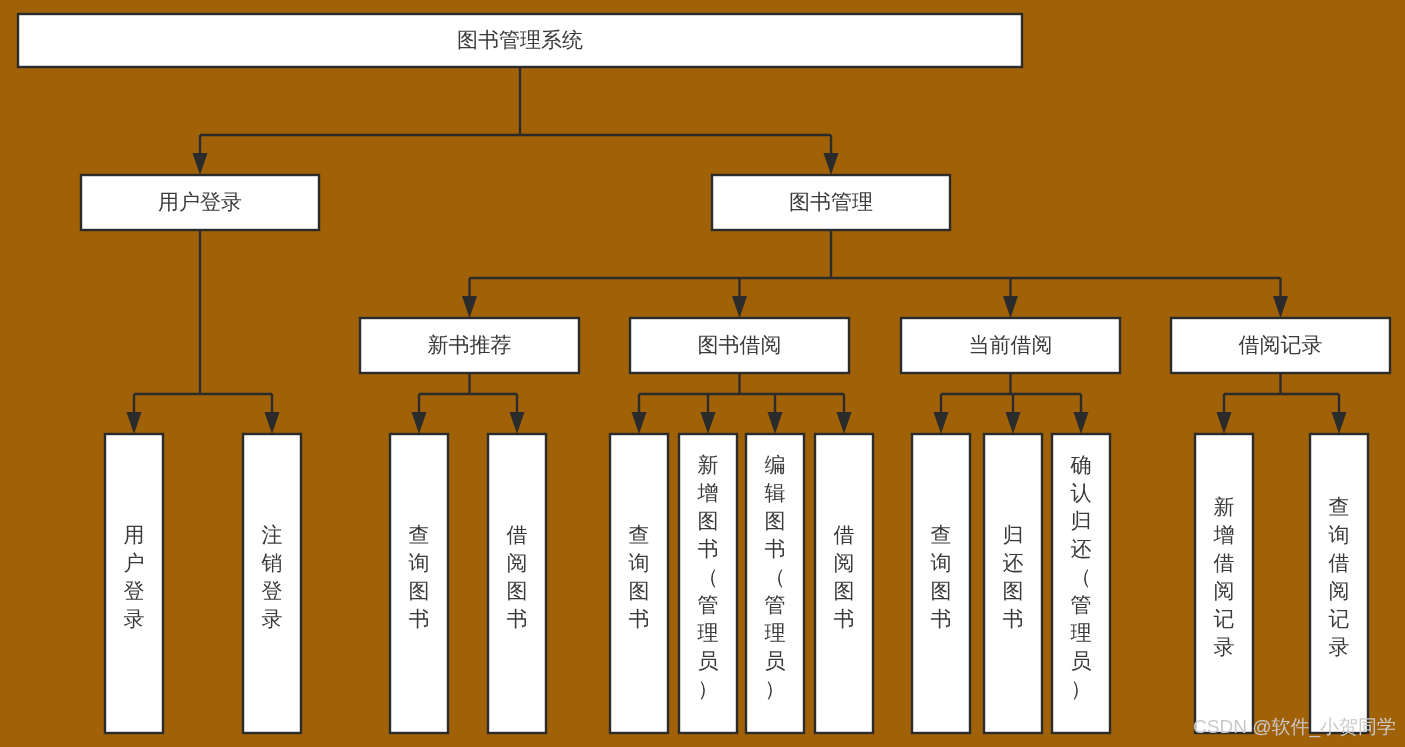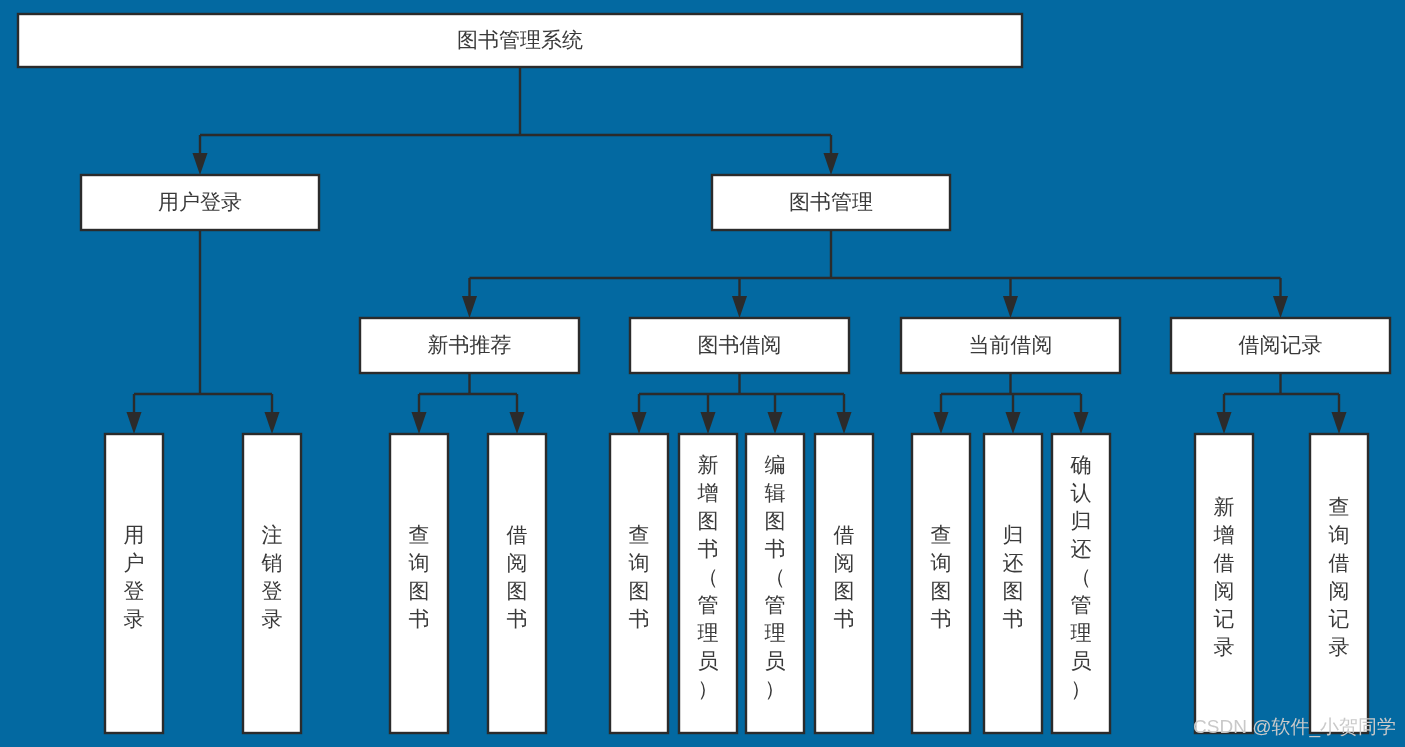--- a/index.html
+++ b/index.html
@@ -8,21 +8,21 @@
     padding: 0;
     background: #ffffff;
   }
   body {
     font-family: "Liberation Sans", "DejaVu Sans", sans-serif;
   }
   #diagram-root {
     position: relative;
     width: 1405px;
     height: 747px;
-    background: #0369a1;
+    background: #a16207;
     overflow: hidden;
   }
   svg#flowchart {
     position: absolute;
     left: 0;
     top: 0;
     width: 1405px;
     height: 747px;
     display: block;
   }

